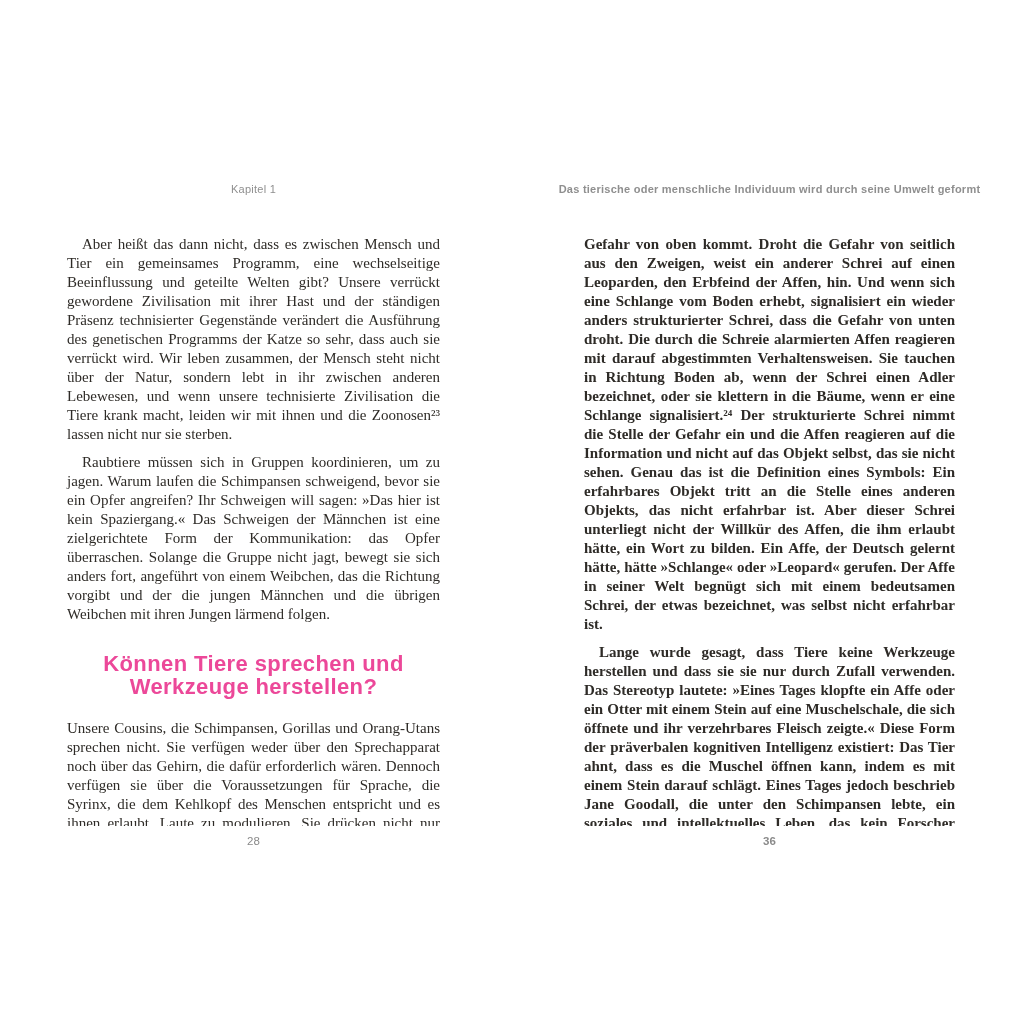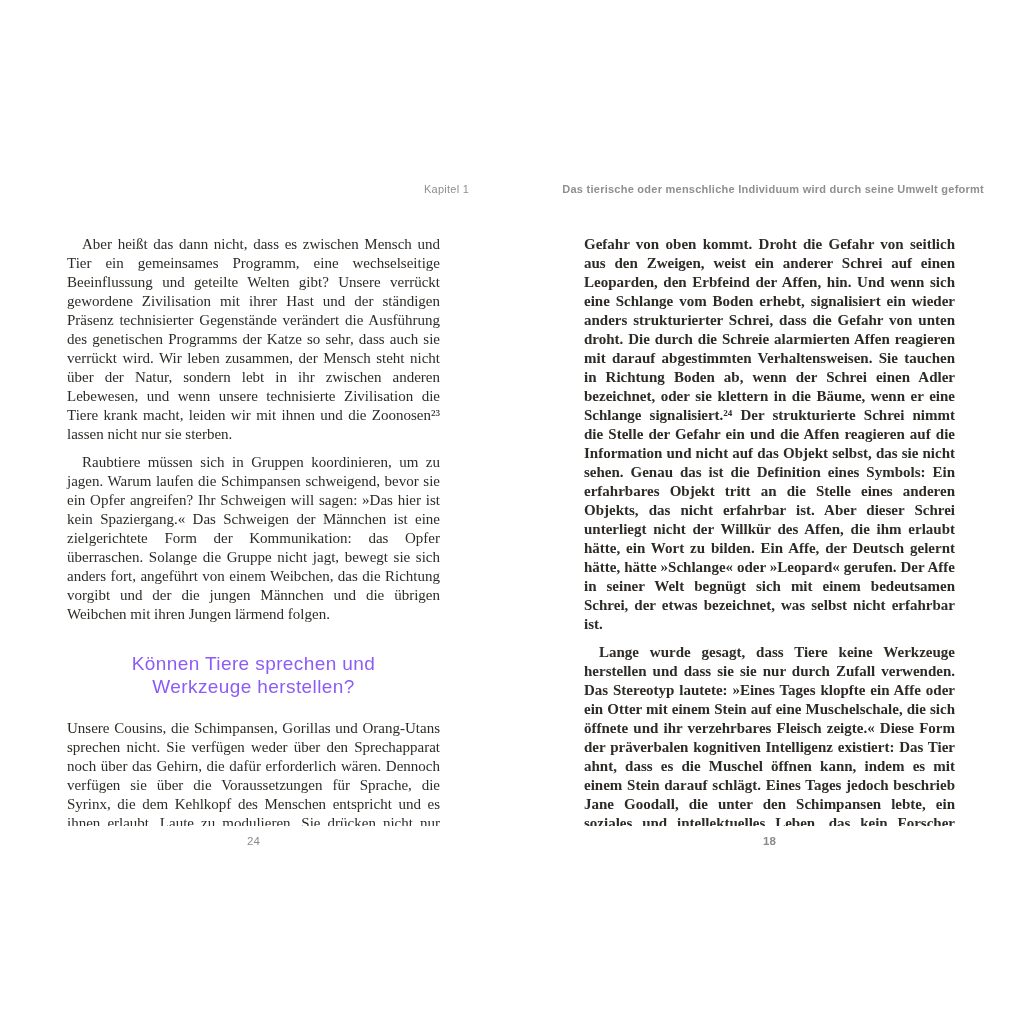--- a/index.html
+++ b/index.html
@@ -10,21 +10,21 @@
     background: #ffffff;
     overflow: hidden;
   }
   .page { position: absolute; top: 0; height: 100%; }
   .page-left  { left: 58px;  width: 391px; }
   .page-right { left: 575px; width: 389px; font-weight: bold; }
 
   .running-header {
     position: absolute;
     top: 182px; left: -20px; right: -20px;
-    text-align: right;
+    text-align: center;
     font-family: "Liberation Sans", "DejaVu Sans", sans-serif;
     font-size: 11px;
     line-height: 14px;
     letter-spacing: 0.25px;
     color: #8f8f8f;
     white-space: nowrap;
   }
 
   .body-copy {
     position: absolute;
@@ -37,25 +37,25 @@
     color: #2e2b27;
     text-align: justify;
     text-justify: inter-word;
   }
   .para { margin: 9px; hyphens: auto; -webkit-hyphens: auto; }
   .para.indent { text-indent: 15px; }
 
   .section-heading {
     margin: 28px 0 21px 0;
     font-family: "Liberation Sans", "DejaVu Sans", sans-serif;
-    font-weight: 400;
-    font-size: 19px;
+    font-weight: 700;
+    font-size: 22px;
     line-height: 23px;
     letter-spacing: 0.4px;
-    color: #8b5cf6;
+    color: #ec4899;
     text-align: center;
     text-indent: 0;
     padding: 0 28px;
   }
 
   .page-number {
     position: absolute;
     top: 835px; left: 0; right: 0;
     text-align: center;
     font-family: "Liberation Sans", "DejaVu Sans", sans-serif;
@@ -69,25 +69,25 @@
 <div class="canvas">
 
   <section class="page page-left">
     <header class="running-header">Kapitel 1</header>
     <div class="body-copy">
       <p class="para indent">Aber heißt das dann nicht, dass es zwischen Mensch und Tier ein gemeinsames Programm, eine wechselseitige Beeinflussung und geteilte Welten gibt? Unsere verrückt gewordene Zivilisation mit ihrer Hast und der ständigen Präsenz technisierter Gegenstände verändert die Ausführung des genetischen Programms der Katze so sehr, dass auch sie verrückt wird. Wir leben zusammen, der Mensch steht nicht über der Natur, sondern lebt in ihr zwischen anderen Lebewesen, und wenn unsere technisierte Zivilisation die Tiere krank macht, leiden wir mit ihnen und die Zoonosen²³ lassen nicht nur sie sterben.</p>
       <p class="para indent">Raubtiere müssen sich in Gruppen koordinieren, um zu jagen. Warum laufen die Schimpansen schweigend, bevor sie ein Opfer angreifen? Ihr Schweigen will sagen: »Das hier ist kein Spaziergang.« Das Schweigen der Männchen ist eine zielgerichtete Form der Kommunikation: das Opfer überraschen. Solange die Gruppe nicht jagt, bewegt sie sich anders fort, angeführt von einem Weibchen, das die Richtung vorgibt und der die jungen Männchen und die übrigen Weibchen mit ihren Jungen lärmend folgen.</p>
       <h2 class="section-heading">Können Tiere sprechen und Werkzeuge herstellen?</h2>
       <p class="para">Unsere Cousins, die Schimpansen, Gorillas und Orang-Utans sprechen nicht. Sie verfügen weder über den Sprechapparat noch über das Gehirn, die dafür erforderlich wären. Dennoch verfügen sie über die Voraussetzungen für Sprache, die Syrinx, die dem Kehlkopf des Menschen entspricht und es ihnen erlaubt, Laute zu modulieren. Sie drücken nicht nur intime Emotionen aus, sondern geben auch Signale von sich, mit denen sie differenziert auf unterschiedliche Gefahren hinweisen. Wenn ein Adler am Himmel kreist, stößt der spähende Affe einen Schrei aus, der deutlich macht, dass die</p>
     </div>
-    <footer class="page-number">24</footer>
+    <footer class="page-number">28</footer>
   </section>
 
   <section class="page page-right">
     <header class="running-header">Das tierische oder menschliche Individuum wird durch seine Umwelt geformt</header>
     <div class="body-copy">
       <p class="para">Gefahr von oben kommt. Droht die Gefahr von seitlich aus den Zweigen, weist ein anderer Schrei auf einen Leoparden, den Erbfeind der Affen, hin. Und wenn sich eine Schlange vom Boden erhebt, signalisiert ein wieder anders strukturierter Schrei, dass die Gefahr von unten droht. Die durch die Schreie alarmierten Affen reagieren mit darauf abgestimmten Verhaltensweisen. Sie tauchen in Richtung Boden ab, wenn der Schrei einen Adler bezeichnet, oder sie klettern in die Bäume, wenn er eine Schlange signalisiert.²⁴ Der strukturierte Schrei nimmt die Stelle der Gefahr ein und die Affen reagieren auf die Information und nicht auf das Objekt selbst, das sie nicht sehen. Genau das ist die Definition eines Symbols: Ein erfahrbares Objekt tritt an die Stelle eines anderen Objekts, das nicht erfahrbar ist. Aber dieser Schrei unterliegt nicht der Willkür des Affen, die ihm erlaubt hätte, ein Wort zu bilden. Ein Affe, der Deutsch gelernt hätte, hätte »Schlange« oder »Leopard« gerufen. Der Affe in seiner Welt begnügt sich mit einem bedeutsamen Schrei, der etwas bezeichnet, was selbst nicht erfahrbar ist.</p>
       <p class="para indent">Lange wurde gesagt, dass Tiere keine Werkzeuge herstellen und dass sie sie nur durch Zufall verwenden. Das Stereotyp lautete: »Eines Tages klopfte ein Affe oder ein Otter mit einem Stein auf eine Muschelschale, die sich öffnete und ihr verzehrbares Fleisch zeigte.« Diese Form der präverbalen kognitiven Intelligenz existiert: Das Tier ahnt, dass es die Muschel öffnen kann, indem es mit einem Stein darauf schlägt. Eines Tages jedoch beschrieb Jane Goodall, die unter den Schimpansen lebte, ein soziales und intellektuelles Leben, das kein Forscher jemals hätte in einem Labor beobachten können.²⁵ Sie beobachtete, wie die Affen einen Zweig abbrachen, um ihn als eine Art Angel zum Fischen von Termiten zu verwenden. Sie beobachtete, wie eine Mutter ihrem Jungen beibrachte, mithilfe eines Steins eine Cola-Nuss zu öffnen. Sie staunte über die Koordination der zur Jagd aufbrechenden Tiere, sie analysierte die Rituale der Nahrungsverteilung,</p>
     </div>
-    <footer class="page-number">18</footer>
+    <footer class="page-number">36</footer>
   </section>
 
 </div>
 
 </body></html>

